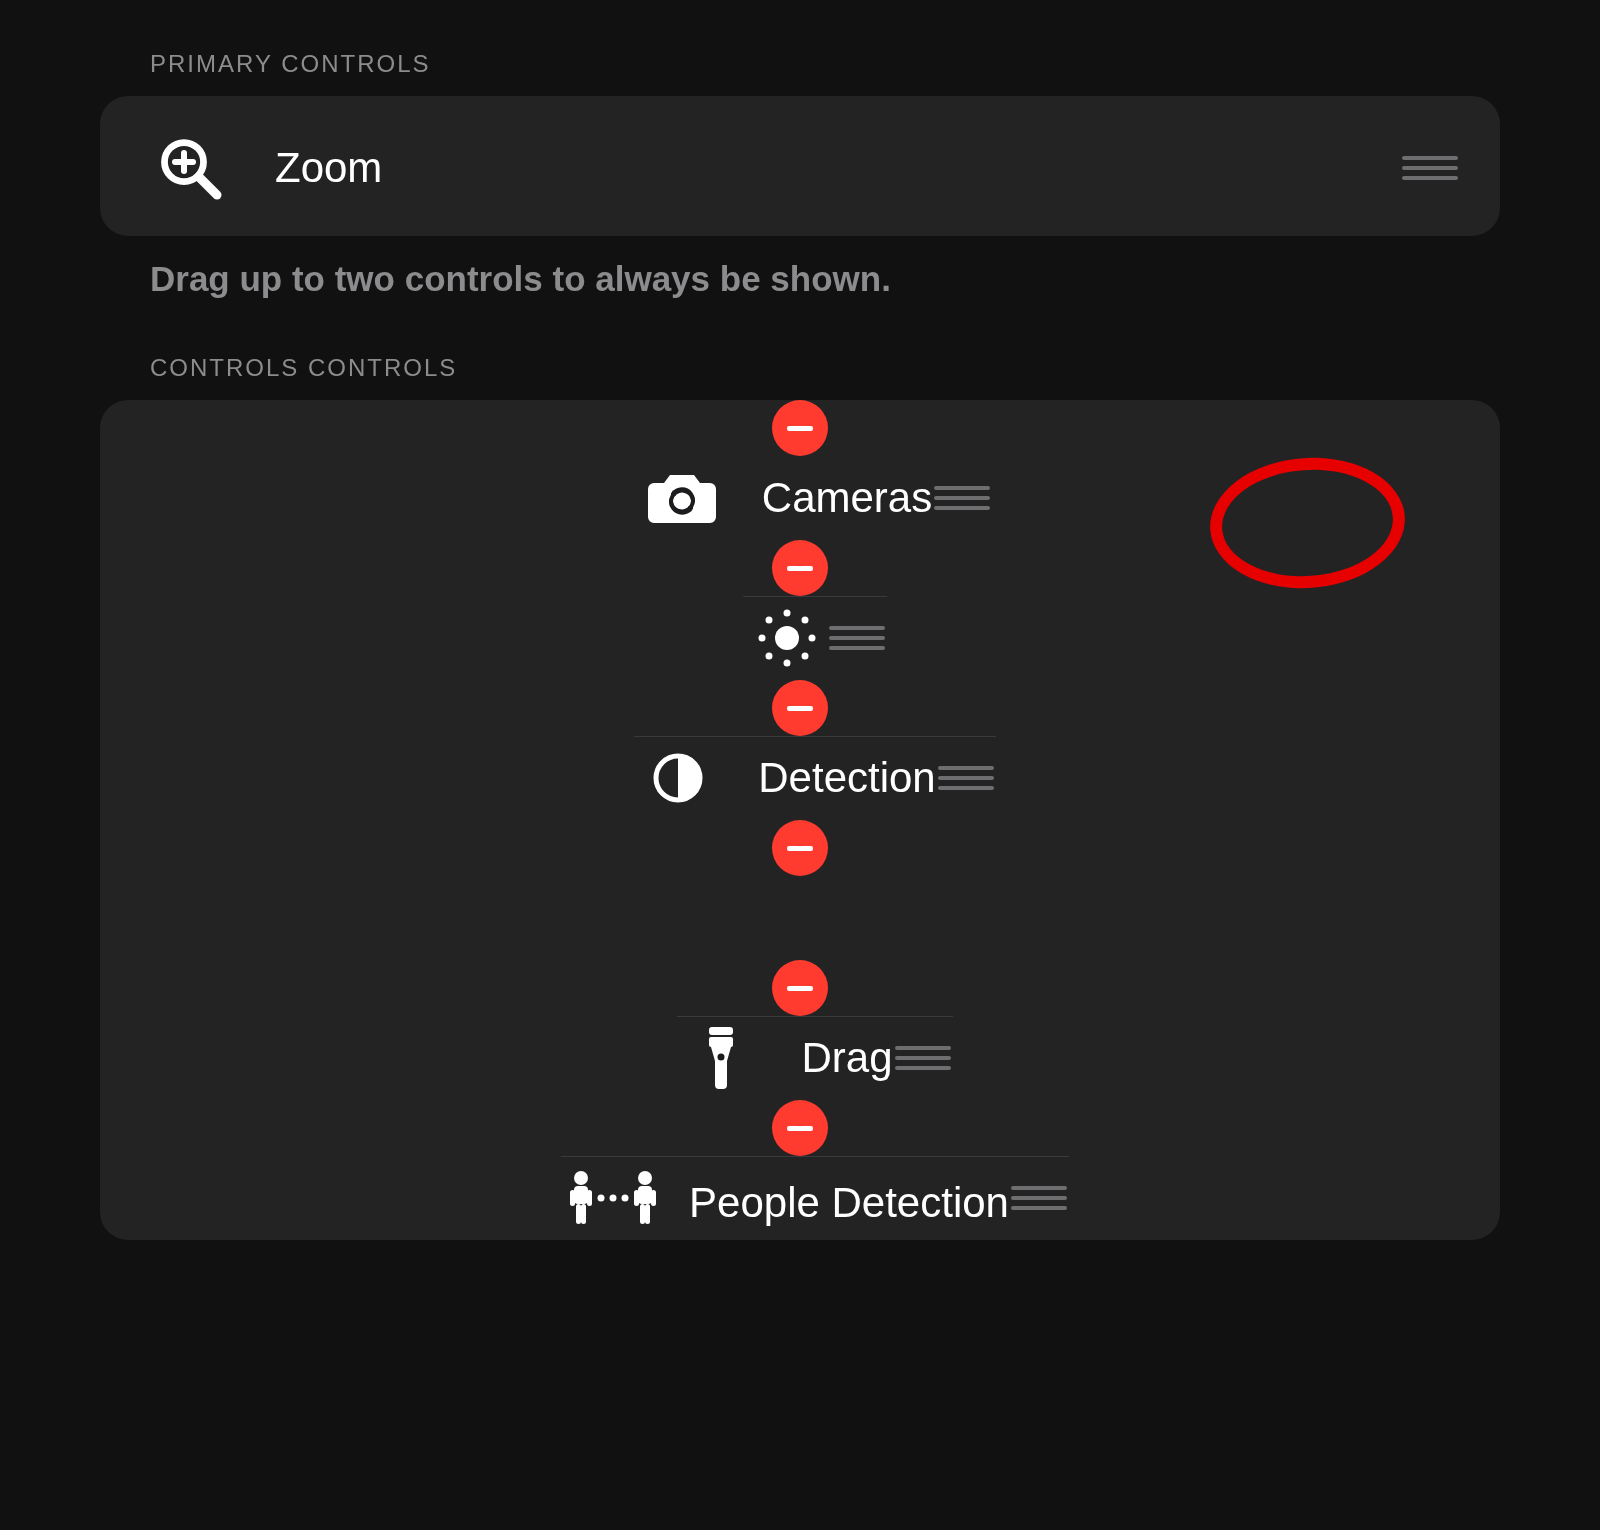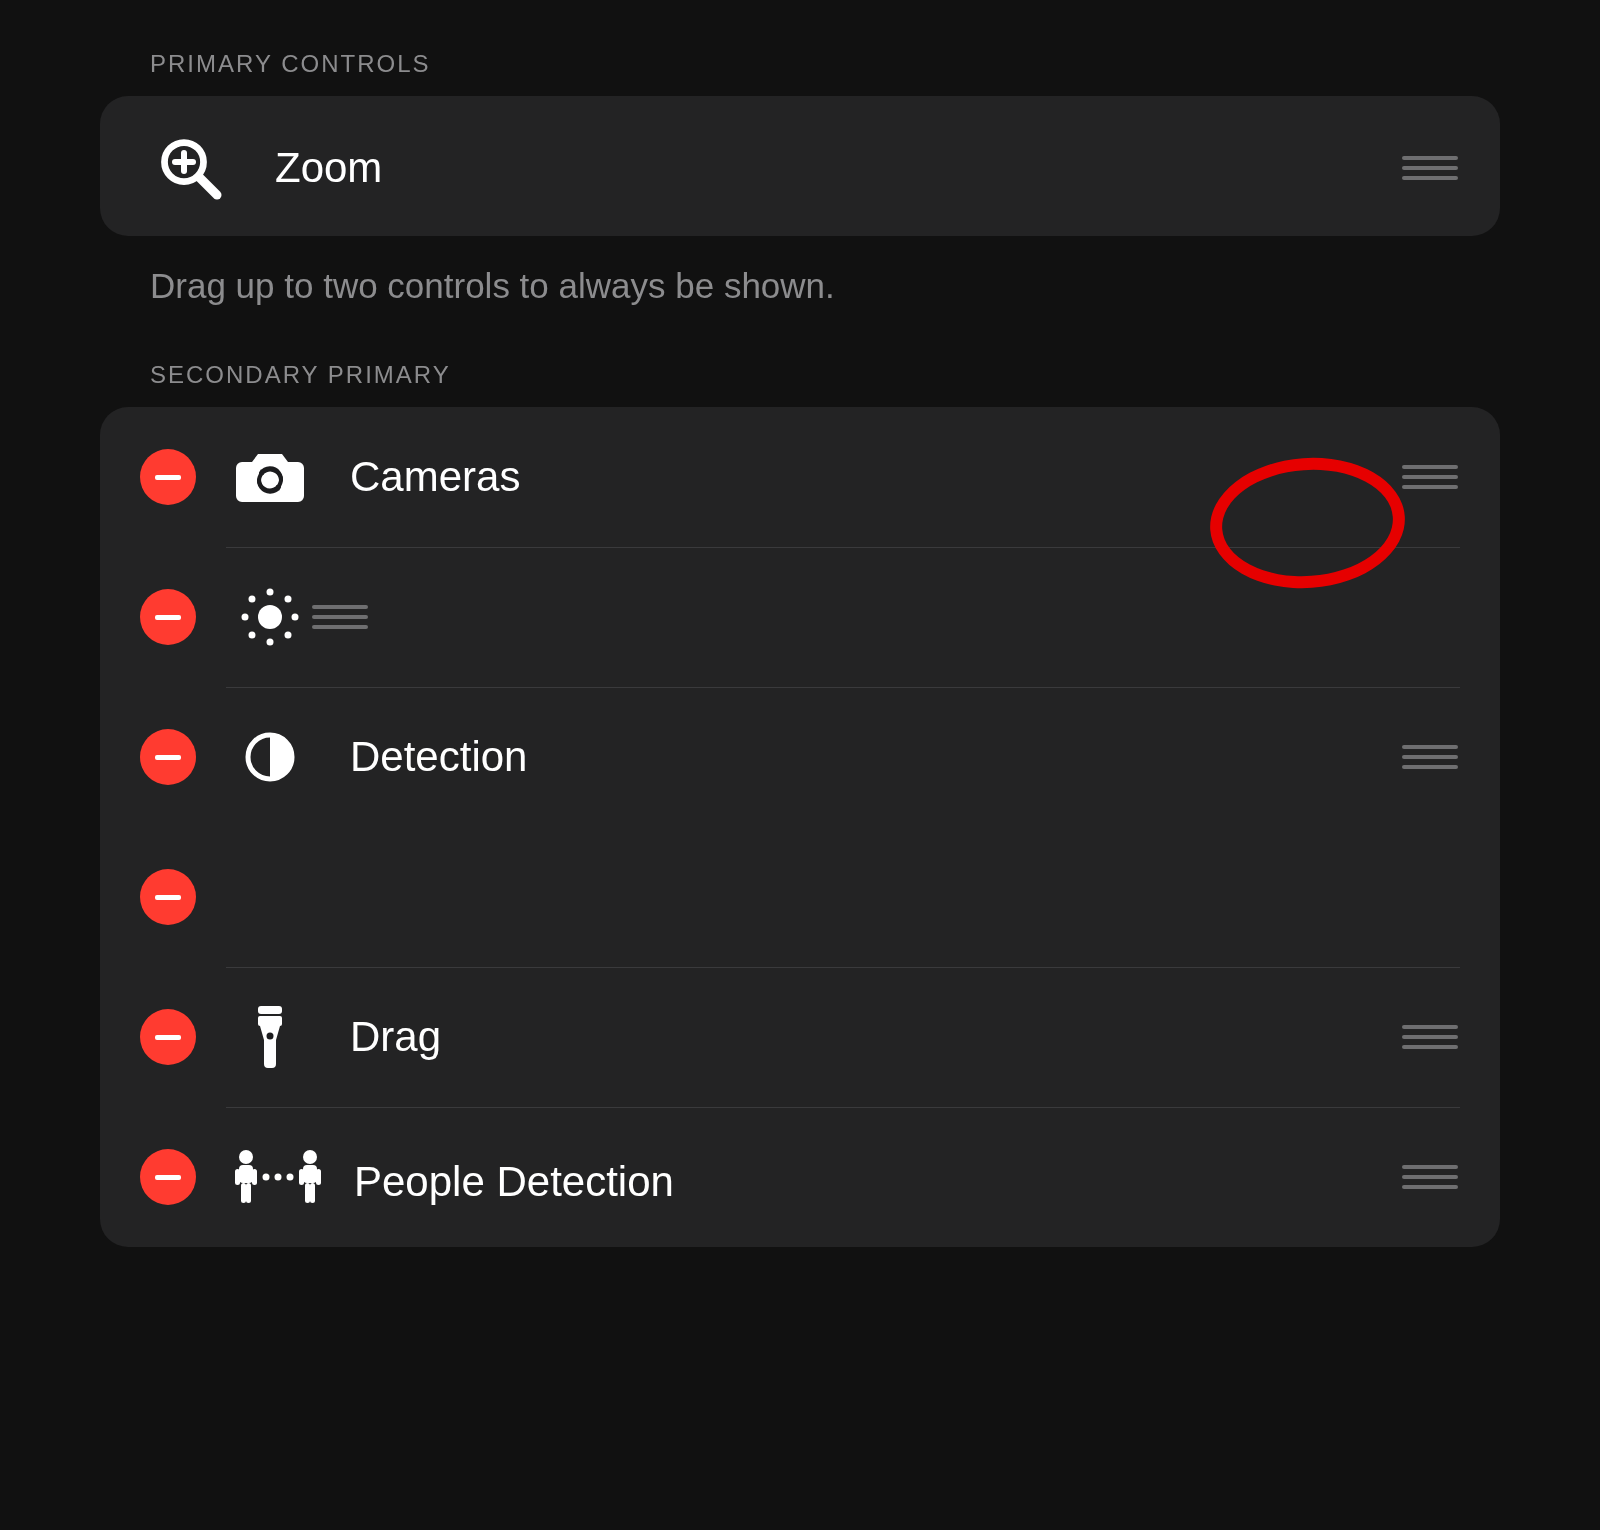--- a/index.html
+++ b/index.html
@@ -31,21 +31,21 @@
   .primary-card { padding: 0; }
 
   .row {
     display:flex;
     align-items:center;
     height:140px;
     position:relative;
   }
   .primary-row { padding: 4px 40px 0 40px; border-radius: 17px; }
 
-  .sec-row { padding: 0 40px 0 40px; }
+  .sec-row { padding: 0 40px 0 40px; flex-direction: column; }
   .sec-row + .sec-row .row-inner::before {
     content:"";
     position:absolute;
     top:0; left:0; right:0;
     border-top:1px solid #3a3a3c;
   }
   .row-inner {
     flex:1;
     display:flex;
     align-items:center;
@@ -93,22 +93,22 @@
   .drag-handle span {
     display:block;
     width:56px; height:4px;
     background:#6e6e70;
     border-radius:2px;
   }
 
   .hint {
     font-size:35px;
     color:#8c8c8e;
-    margin: 30px 0 55px 50px;
-    font-weight:400;
+    margin: 23px 0 55px 50px;
+    font-weight:700;
   }
 
   .annotation-circle {
     position:absolute;
     border: 12px solid #e60000;
     border-radius:50%;
     width:195px; height:130px;
     pointer-events:none;
     left: 1210px;
     top: 458px;
@@ -145,21 +145,21 @@
       <div class="drag-handle">
           <span></span>
           <span></span>
           <span></span>
         </div>
     </div>
   </div>
 
   <div class="hint">Drag up to two controls to always be shown.</div>
 
-  <div class="section-header">SECONDARY PRIMARY</div>
+  <div class="section-header">CONTROLS CONTROLS</div>
 
   <div class="card" style="position:relative;">
 
     <div class="row sec-row">
       <div class="delete-btn">
           <div class="minus"></div>
         </div>
       <div class="row-inner">
         <div class="icon-slot">
           <svg width="68" height="54" viewBox="0 0 68 54">

